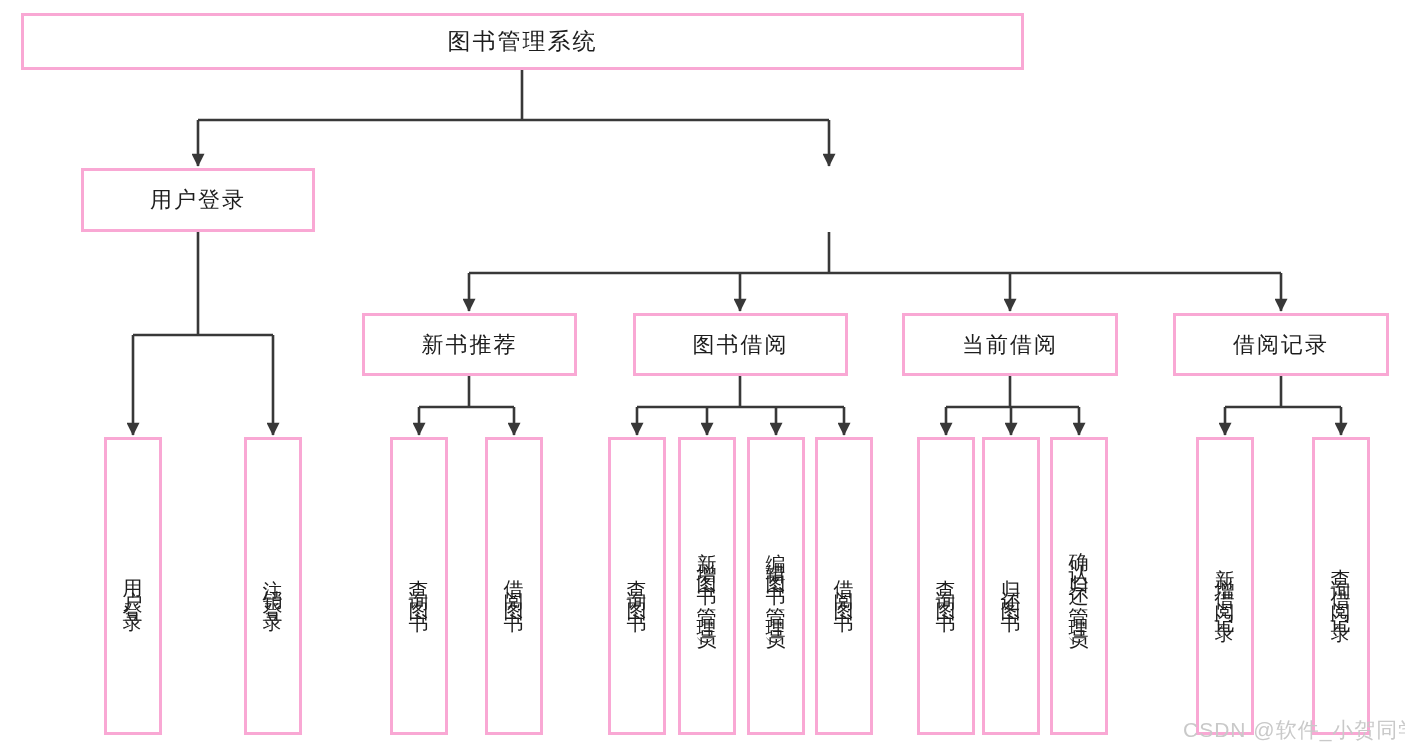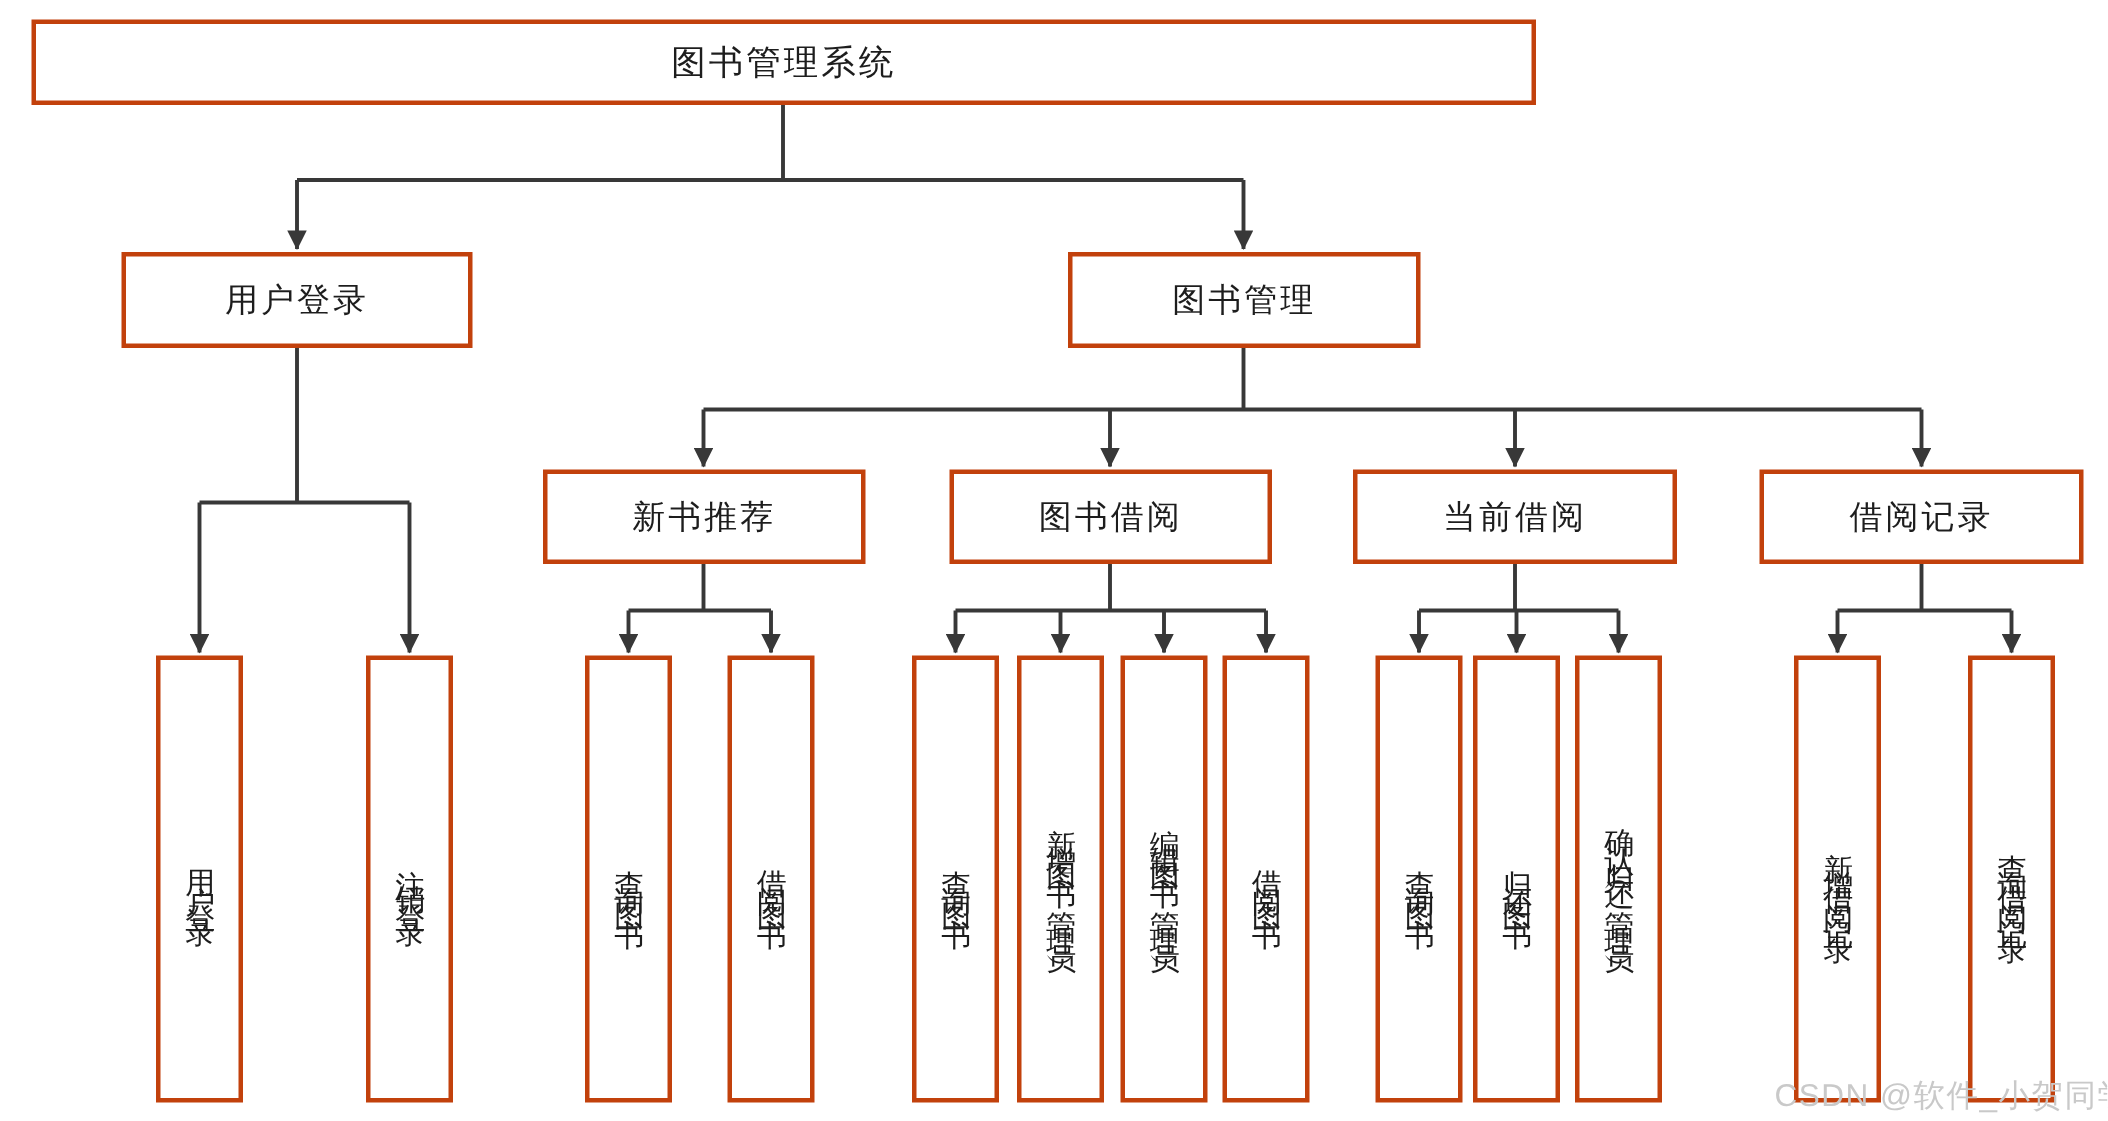--- a/index.html
+++ b/index.html
@@ -3,21 +3,21 @@
 <meta charset="utf-8">
 <style>
   html,body{margin:0;padding:0;background:#ffffff;}
   .stage{
     position:relative;width:1405px;height:747px;background:#ffffff;
     font-family:"Liberation Sans","DejaVu Sans",sans-serif;overflow:hidden;
   }
   .connectors{position:absolute;left:0;top:0;z-index:0;}
   .node{
     position:absolute;z-index:1;background:#ffffff;
-    border:3px solid #c2410c;box-sizing:border-box;
+    border:3px solid #f9a8d4;box-sizing:border-box;
     display:flex;align-items:center;justify-content:center;
     color:#1d1d1d;
   }
   .hbox{font-size:22px;letter-spacing:2px;}
   .root-box{font-size:23px;}
   .vbox span{
     writing-mode:vertical-rl;text-orientation:mixed;
     font-size:20px;letter-spacing:11px;line-height:1;
     white-space:nowrap;
   }
@@ -76,23 +76,20 @@
     </g>
   </svg>
 
   <div class="node hbox root-box" style="left:21px;top:13px;width:1003px;height:57px;">
     <span>图书管理系统</span>
   </div>
 
   <div class="node hbox" style="left:81px;top:168px;width:234px;height:64px;">
     <span>用户登录</span>
   </div>
-  <div class="node hbox" style="left:712px;top:168px;width:235px;height:64px;">
-    <span>图书管理</span>
-  </div>
 
   <div class="node hbox" style="left:633px;top:313px;width:215px;height:63px;">
     <span>图书借阅</span>
   </div>
   <div class="node hbox" style="left:362px;top:313px;width:215px;height:63px;">
     <span>新书推荐</span>
   </div>
   <div class="node hbox" style="left:902px;top:313px;width:216px;height:63px;">
     <span>当前借阅</span>
   </div>

